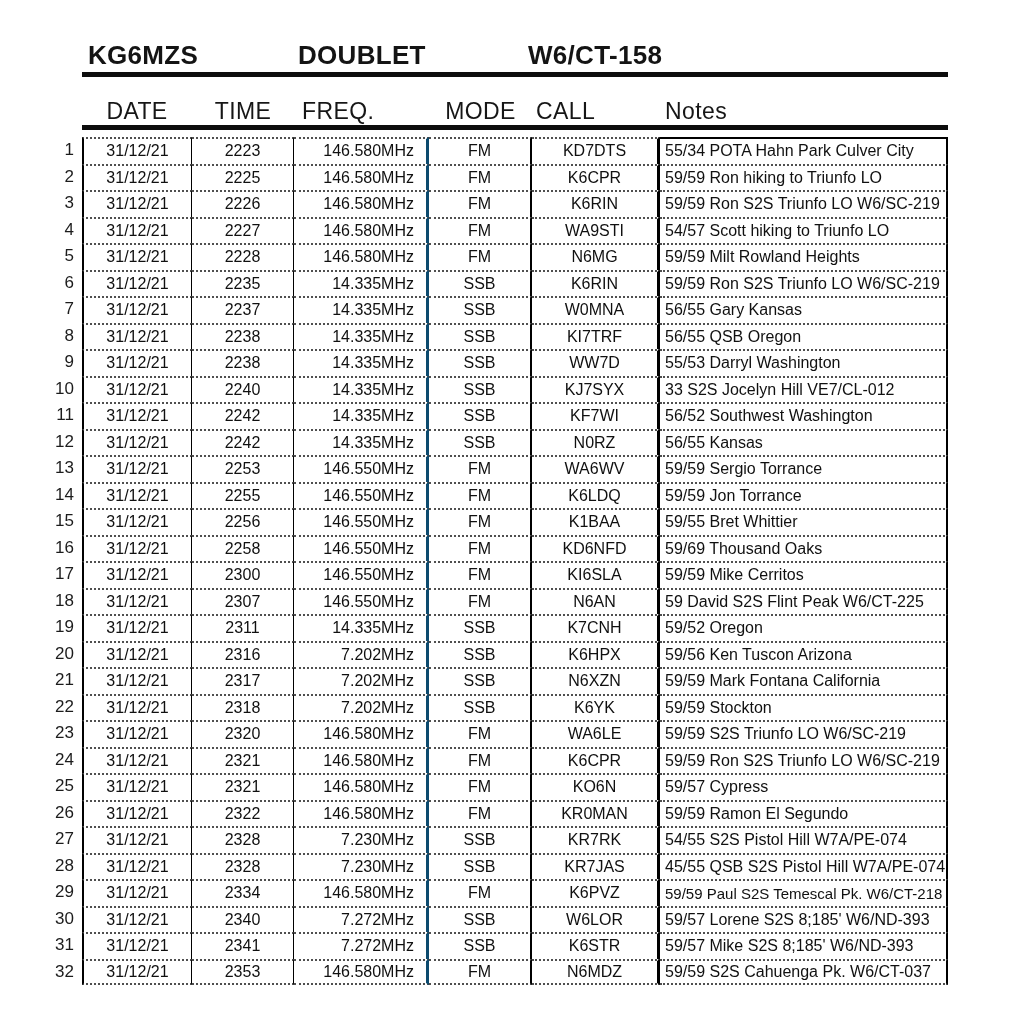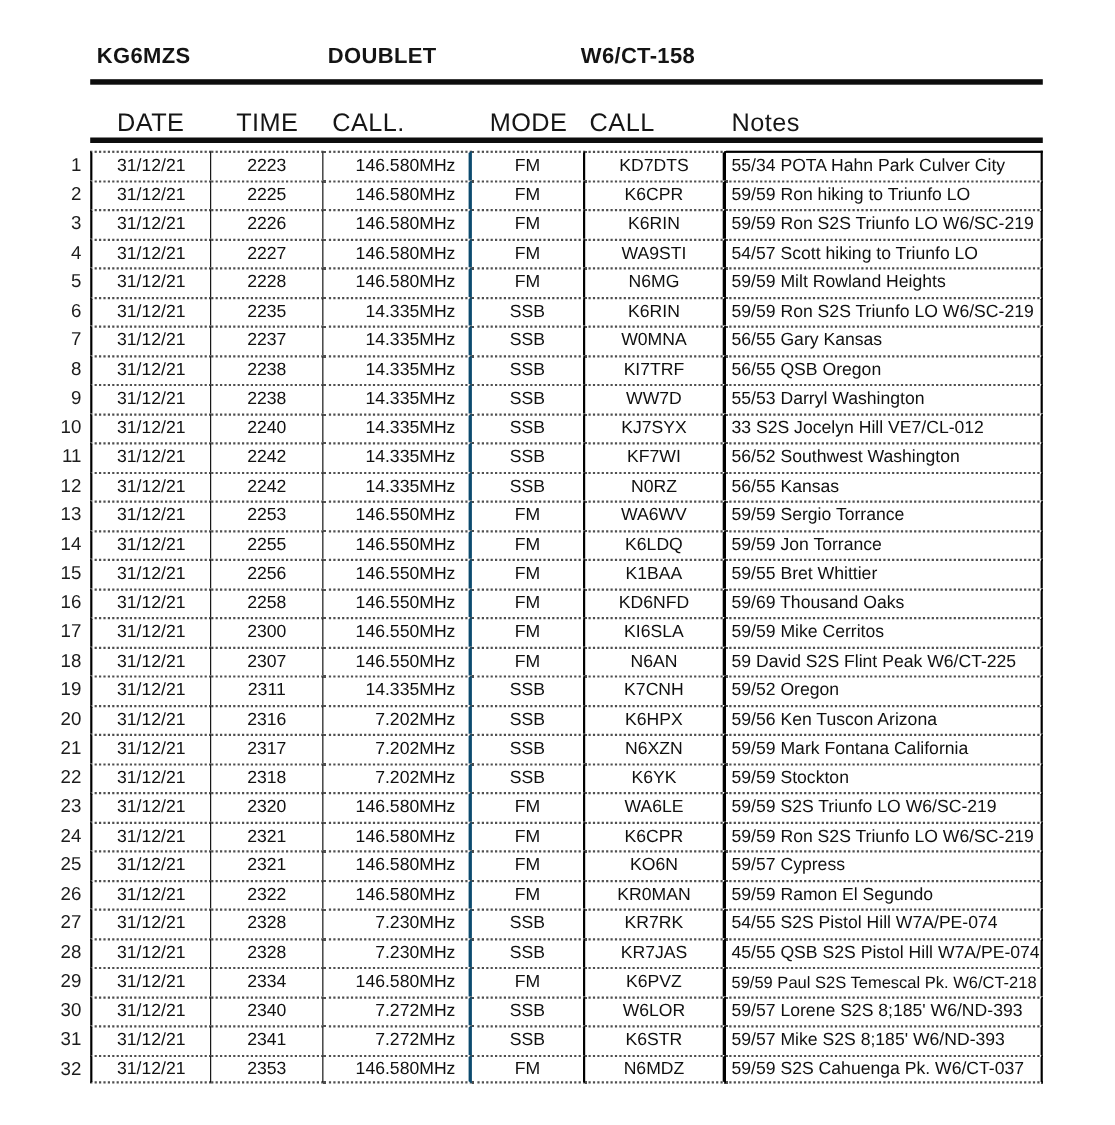--- a/index.html
+++ b/index.html
@@ -6,21 +6,21 @@
   .sheet{
     position:relative;
     width:1014px;height:1023px;
     background:#ffffff;
     font-family:"Liberation Sans", sans-serif;
     color:#111;
     overflow:hidden;
   }
   
   .title-row{position:absolute;top:40px;left:0;width:1014px;height:32px;}
-  .title-row span{position:absolute;font-size:20px;font-weight:bold;letter-spacing:.3px;white-space:nowrap;color:#141414;}
+  .title-row span{position:absolute;font-size:26px;font-weight:bold;letter-spacing:.3px;white-space:nowrap;color:#141414;}
   .t-operator{left:88px;}
   .t-antenna{left:298px;}
   .t-summit-ref{left:528px;}
   .t-summit-info{left:660px;}
   .rule{position:absolute;left:82px;width:866px;height:5px;background:#0d0d0d;}
   .rule-title{top:72px;}
   .rule-header{top:125px;}
   
   .col-headers{position:absolute;top:98px;left:82px;width:866px;height:26px;display:flex;}
   .col-headers .ch{font-size:23px;letter-spacing:.4px;color:#161616;display:flex;align-items:center;box-sizing:border-box;white-space:nowrap;}
@@ -61,21 +61,21 @@
     <span class="t-operator">KG6MZS</span>
     <span class="t-antenna">DOUBLET</span>
     <span class="t-summit-ref">W6/CT-158</span>
   </div>
 
   <div class="rule rule-title"></div>
 
   <div class="col-headers">
     <div class="ch ch-date">DATE</div>
     <div class="ch ch-time">TIME</div>
-    <div class="ch ch-freq">CALL.</div>
+    <div class="ch ch-freq">FREQ.</div>
     <div class="ch ch-mode">MODE</div>
     <div class="ch ch-call">CALL</div>
     <div class="ch ch-notes">Notes</div>
   </div>
 
   <div class="rule rule-header"></div>
 
   <div class="log-table">
     <div class="log-row">
       <div class="cell num">1</div>

